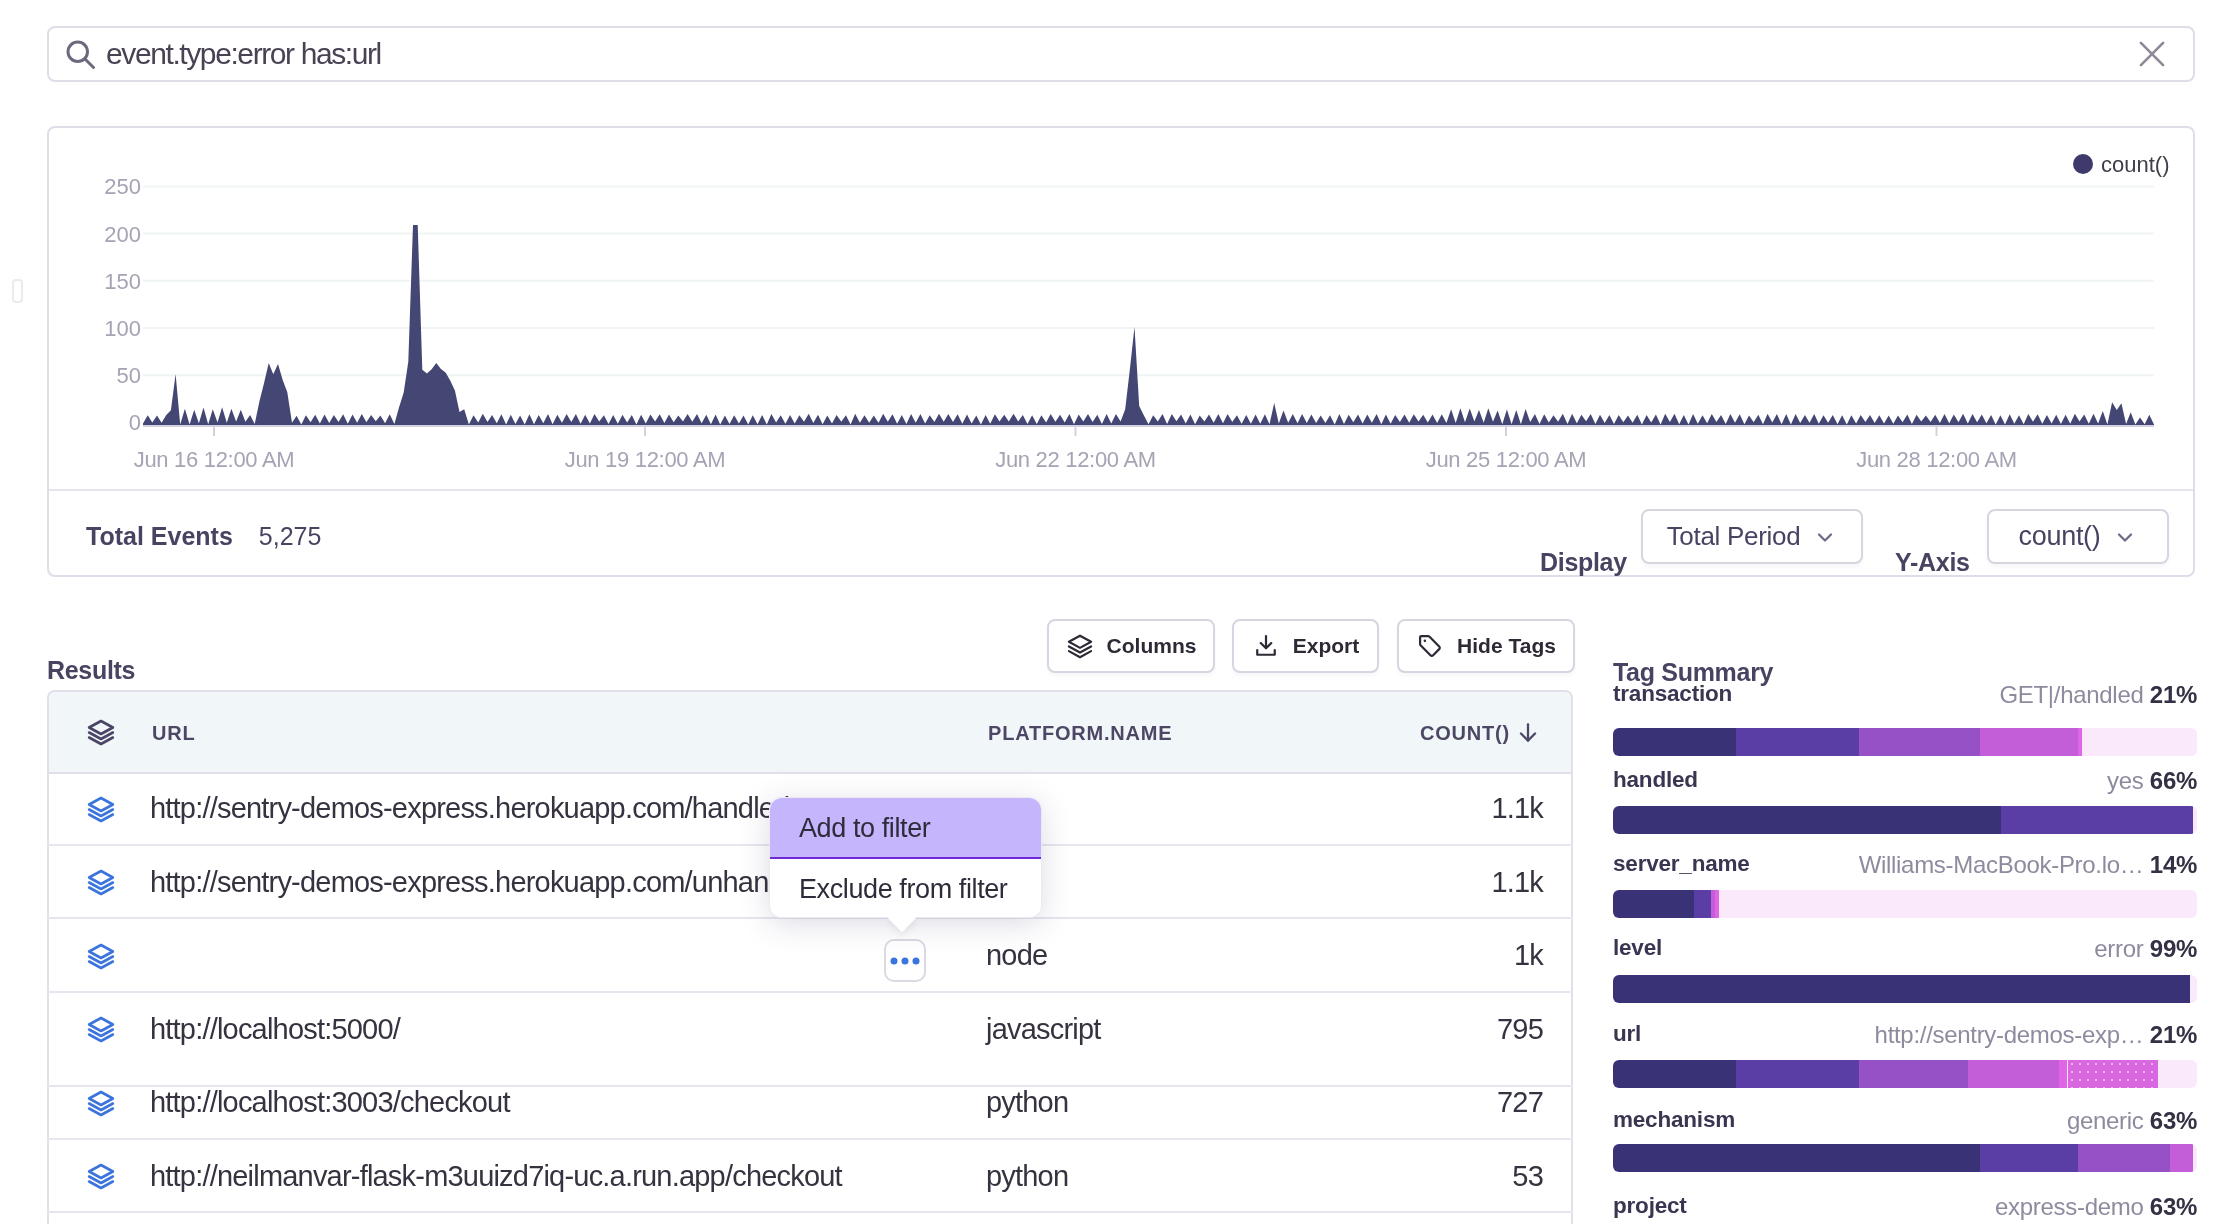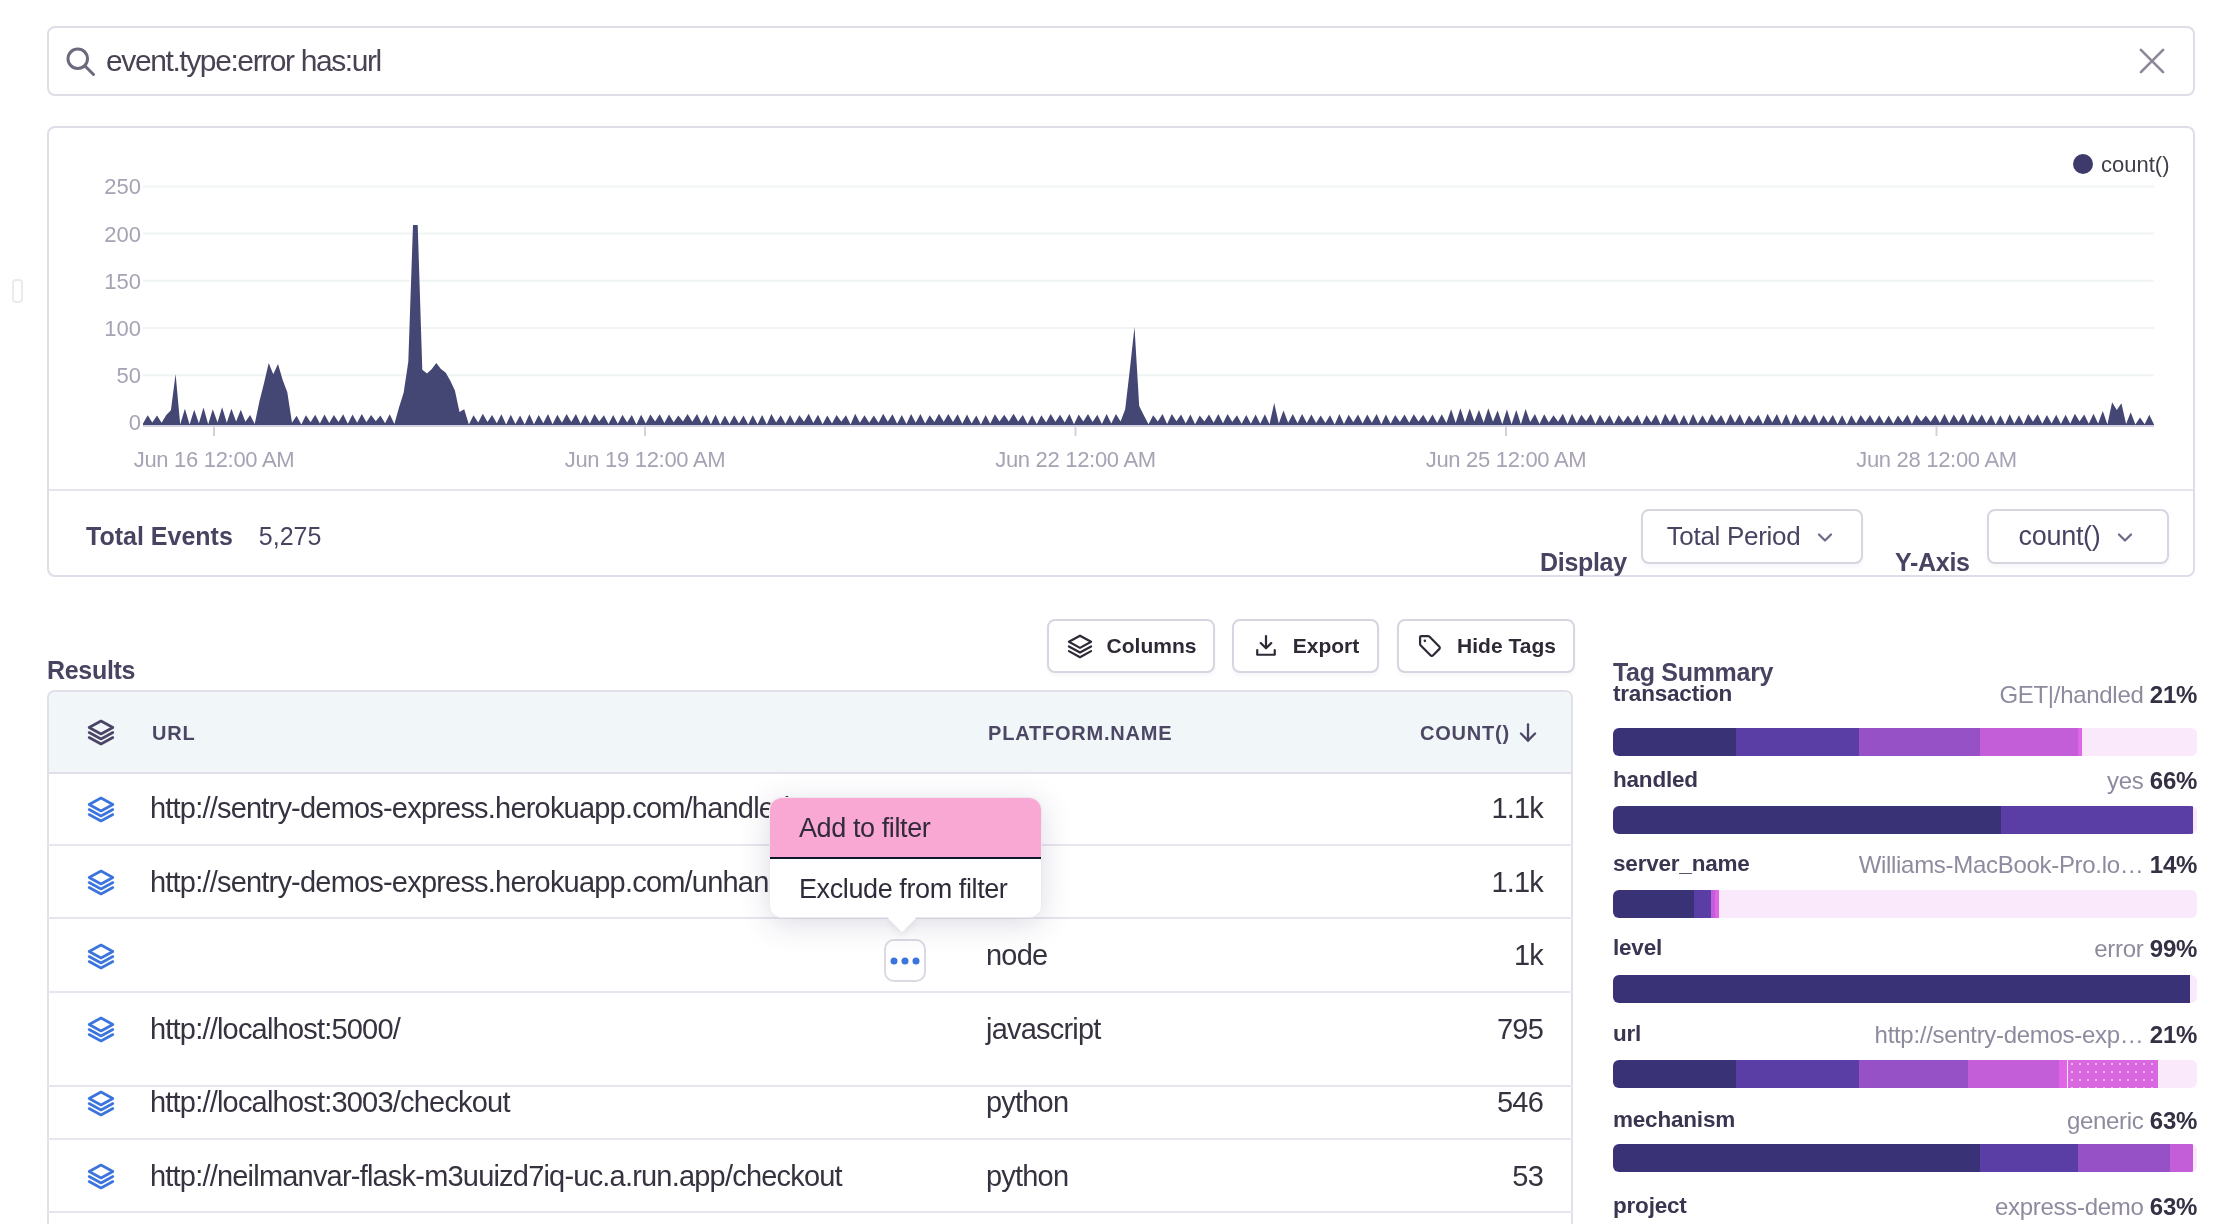--- a/index.html
+++ b/index.html
@@ -5,21 +5,21 @@
 .btn { position:absolute; display:flex; align-items:center; justify-content:center; gap:13px; background:#fff; border:2px solid #d8d4e0; border-radius:8px; box-shadow:0 3px 3px rgba(64,58,107,0.04); font-weight:bold; font-size:21px; color:#2f2936; white-space:nowrap; }
 .t { font-size:29px; letter-spacing:-0.8px; color:#37323f; }
 .hd { position:absolute; top:0; height:82px; line-height:82px; font-size:20px; font-weight:bold; color:#4d4766; letter-spacing:0.8px; }
 .tglab { position:absolute; left:1613px; font-weight:bold; font-size:22.5px; color:#3b3552; letter-spacing:-0.2px; }
 .tgval { position:absolute; left:1613px; right:37px; text-align:right; font-size:24px; color:#8f8a9e; letter-spacing:-0.3px; }
 .tgpct { font-weight:bold; color:#353043; }
 .h2 { position:absolute; font-size:25px; font-weight:bold; color:#494362; letter-spacing:-0.3px;margin-top:24px; }
 </style></head>
 <body>
 
-<div style="position:absolute;left:47px;top:26px;width:2148px;height:70px;border:2px solid #e0dce8;border-radius:8px;display:flex;align-items:center">
+<div style="position:absolute;left:47px;top:26px;width:2148px;height:56px;border:2px solid #e0dce8;border-radius:8px;display:flex;align-items:center">
   <svg style="margin-left:13px" width="36" height="36" viewBox="0 0 24 24" fill="none" stroke="#6e687d" stroke-width="2" stroke-linecap="round">
       <circle cx="10.5" cy="10.5" r="6.5"></circle>
       <path d="M15.5 15.5 L21 21"></path>
     </svg>
   <span style="margin-left:8px;font-size:30px;letter-spacing:-1.4px;color:#494253">event.type:error has:url</span>
   <svg style="position:absolute;right:22px" width="38" height="38" viewBox="0 0 24 24" fill="none" stroke="#8e8898" stroke-width="1.7" stroke-linecap="round">
       <path d="M5 5 L19 19"></path>
       <path d="M19 5 L5 19"></path>
     </svg>
 </div>
@@ -138,21 +138,21 @@
   <div class="t" style="position:absolute;right:30px;top:0;height:73.5px;line-height:73.5px">795</div>
 </div>
 <div style="position:absolute;left:47px;top:1066.0px;width:1526px;height:73.5px;border-bottom:2px solid #e8e5ee">
   <div style="position:absolute;left:39px;top:21.75px"><svg width="30" height="30" viewBox="0 0 24 24" fill="none" stroke="#3c74dd" stroke-width="2.1" stroke-linejoin="round" stroke-linecap="round">
         <path d="M12 3.2 L21.5 8.4 L12 13.6 L2.5 8.4 Z"></path>
         <path d="M21.5 12.4 L12 17.6 L2.5 12.4"></path>
         <path d="M21.5 16.4 L12 21.6 L2.5 16.4"></path>
       </svg></div>
   <div class="t" style="position:absolute;left:103px;top:0;width:900px;height:73.5px;line-height:73.5px;white-space:nowrap;overflow:hidden">http://localhost:3003/checkout</div>
   <div class="t" style="position:absolute;left:939px;top:0;height:73.5px;line-height:73.5px">python</div>
-  <div class="t" style="position:absolute;right:30px;top:0;height:73.5px;line-height:73.5px">546</div>
+  <div class="t" style="position:absolute;right:30px;top:0;height:73.5px;line-height:73.5px">727</div>
 </div>
 <div style="position:absolute;left:47px;top:1139.5px;width:1526px;height:73.5px;border-bottom:2px solid #e8e5ee">
   <div style="position:absolute;left:39px;top:21.75px"><svg width="30" height="30" viewBox="0 0 24 24" fill="none" stroke="#3c74dd" stroke-width="2.1" stroke-linejoin="round" stroke-linecap="round">
         <path d="M12 3.2 L21.5 8.4 L12 13.6 L2.5 8.4 Z"></path>
         <path d="M21.5 12.4 L12 17.6 L2.5 12.4"></path>
         <path d="M21.5 16.4 L12 21.6 L2.5 16.4"></path>
       </svg></div>
   <div class="t" style="position:absolute;left:103px;top:0;width:900px;height:67px;line-height:73.5px;white-space:nowrap;overflow:hidden">http://neilmanvar-flask-m3uuizd7iq-uc.a.run.app/checkout</div>
   <div class="t" style="position:absolute;left:939px;top:0;height:73.5px;line-height:73.5px">python</div>
   <div class="t" style="position:absolute;right:30px;top:0;height:73.5px;line-height:73.5px">53</div>
@@ -217,16 +217,16 @@
 
 <div style="position:absolute;left:884px;top:939px;width:42px;height:43px;background:#fff;border:2px solid #dcd9e3;border-radius:10px">
   <svg width="38" height="39">
       <circle cx="8" cy="20" r="3.5" fill="#3c74dd"></circle>
       <circle cx="19" cy="20" r="3.5" fill="#3c74dd"></circle>
       <circle cx="30" cy="20" r="3.5" fill="#3c74dd"></circle>
     </svg>
 </div>
 
 <div style="position:absolute;left:769px;top:797px;width:273px;height:121px;background:#fff;border:1px solid #eceaf0;border-radius:12px;box-shadow:0 6px 30px rgba(64,58,107,0.18)">
-  <div style="position:absolute;left:0;top:0;width:100%;height:61px;background:#f9a8d4;border-radius:12px 12px 0 0;border-bottom:2px solid #0f172a;line-height:61px;padding-left:29px;font-size:27px;letter-spacing:-0.4px;color:#302b3a">Add to filter</div>
+  <div style="position:absolute;left:0;top:0;width:100%;height:61px;background:#c4b5fd;border-radius:12px 12px 0 0;border-bottom:2px solid #6d28d9;line-height:61px;padding-left:29px;font-size:27px;letter-spacing:-0.4px;color:#302b3a">Add to filter</div>
   <div style="position:absolute;left:0;top:63px;width:100%;height:58px;line-height:56px;padding-left:29px;font-size:27px;letter-spacing:-0.4px;color:#302b3a">Exclude from filter</div>
   <div style="position:absolute;left:122px;bottom:-11px;width:20px;height:20px;background:#fff;transform:rotate(45deg);box-shadow:3px 3px 6px rgba(64,58,107,0.08)"></div>
 </div>
 
 </body></html>

